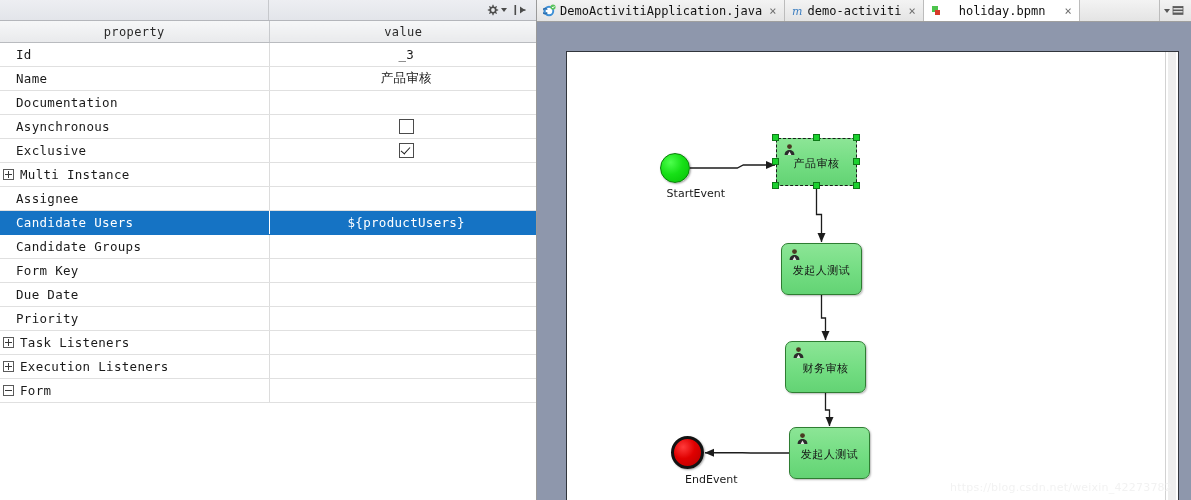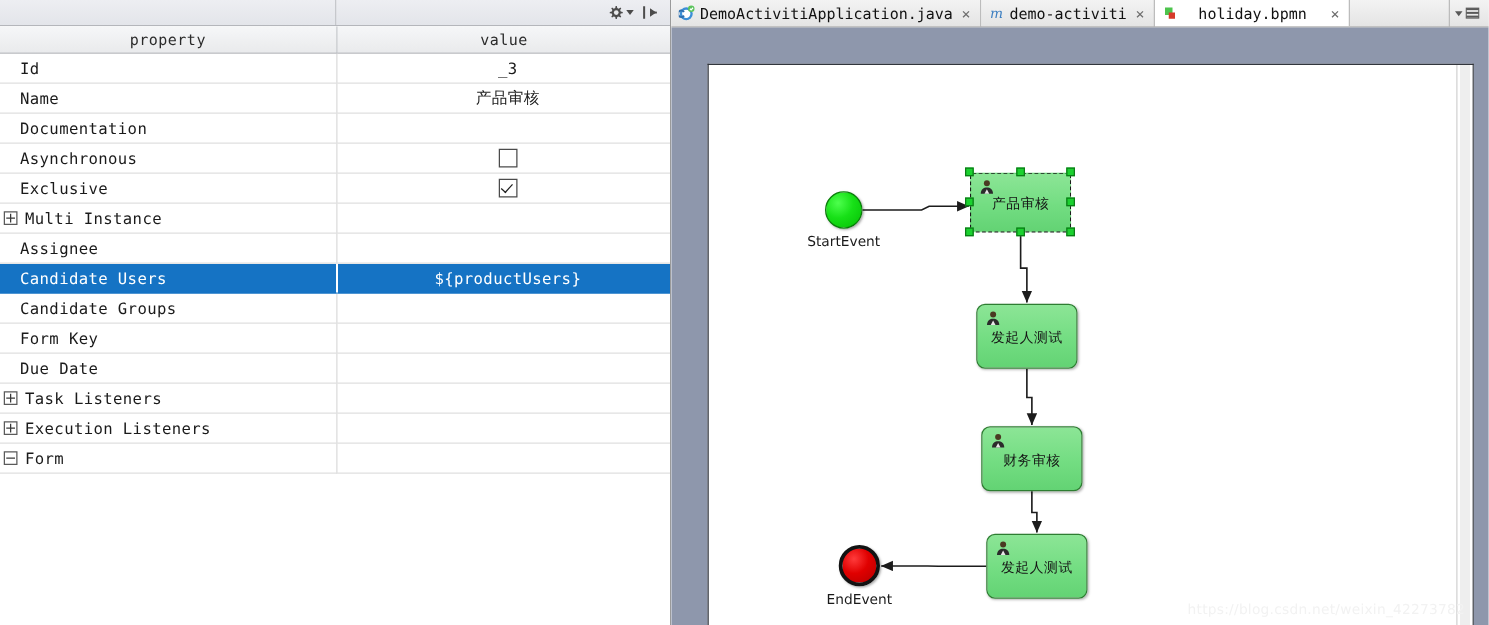--- a/index.html
+++ b/index.html
@@ -336,21 +336,21 @@
     background: radial-gradient(circle at 34% 30%, #ff3b3b 0%, #e00000 45%, #b40000 100%);
     border: 3px solid #121212;
     box-shadow: 1px 1px 2px rgba(0,0,0,0.35);
   }
   .event-label {
     position: absolute;
     font-family: "DejaVu Sans", "Liberation Sans", sans-serif;
     font-size: 11px;
     color: #1a1a1a;
     white-space: nowrap;
-    text-align: center;
+    text-align: right;
   }
 
   .flow-svg { position: absolute; inset: 0; overflow: visible; }
 
   .watermark {
     position: absolute;
     right: 6px;
     bottom: 6px;
     font-family: "DejaVu Sans", "Liberation Sans", sans-serif;
     font-size: 11px;
@@ -518,20 +518,32 @@
               <td>
                 <div class="cell-val-inner">
                   <span></span>
                 </div>
               </td>
             </tr>
             <tr>
               <td>
                 <div class="cell-prop-inner">
                   <span class="label">Due Date</span>
+                </div>
+              </td>
+              <td>
+                <div class="cell-val-inner">
+                  <span></span>
+                </div>
+              </td>
+            </tr>
+            <tr>
+              <td>
+                <div class="cell-prop-inner">
+                  <span class="label">Priority</span>
                 </div>
               </td>
               <td>
                 <div class="cell-val-inner">
                   <span></span>
                 </div>
               </td>
             </tr>
             <tr>
               <td>

